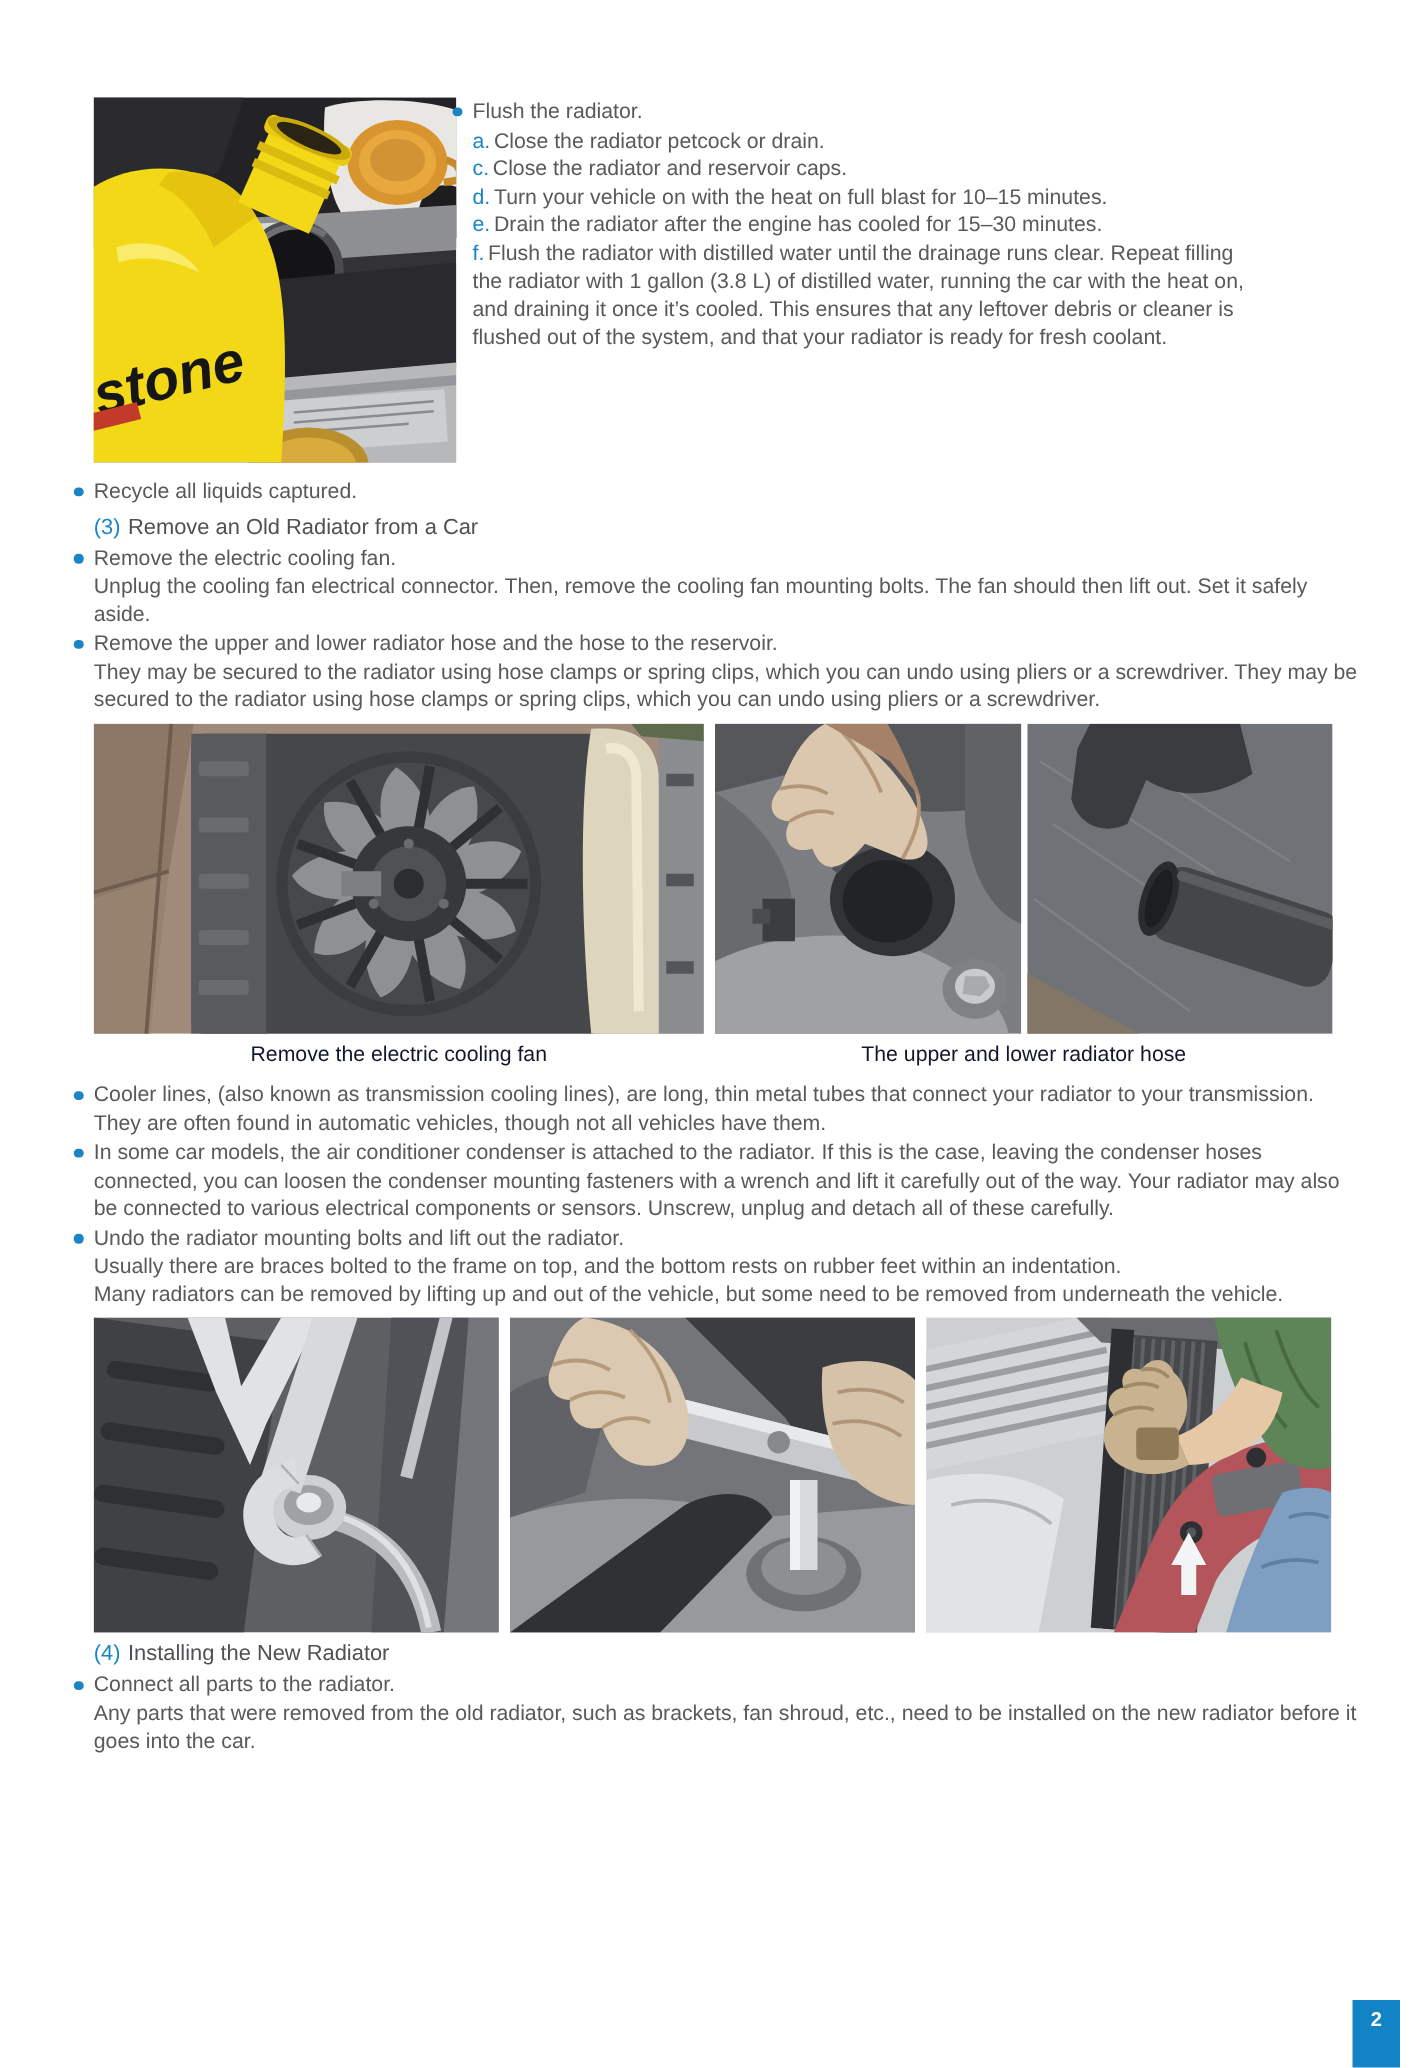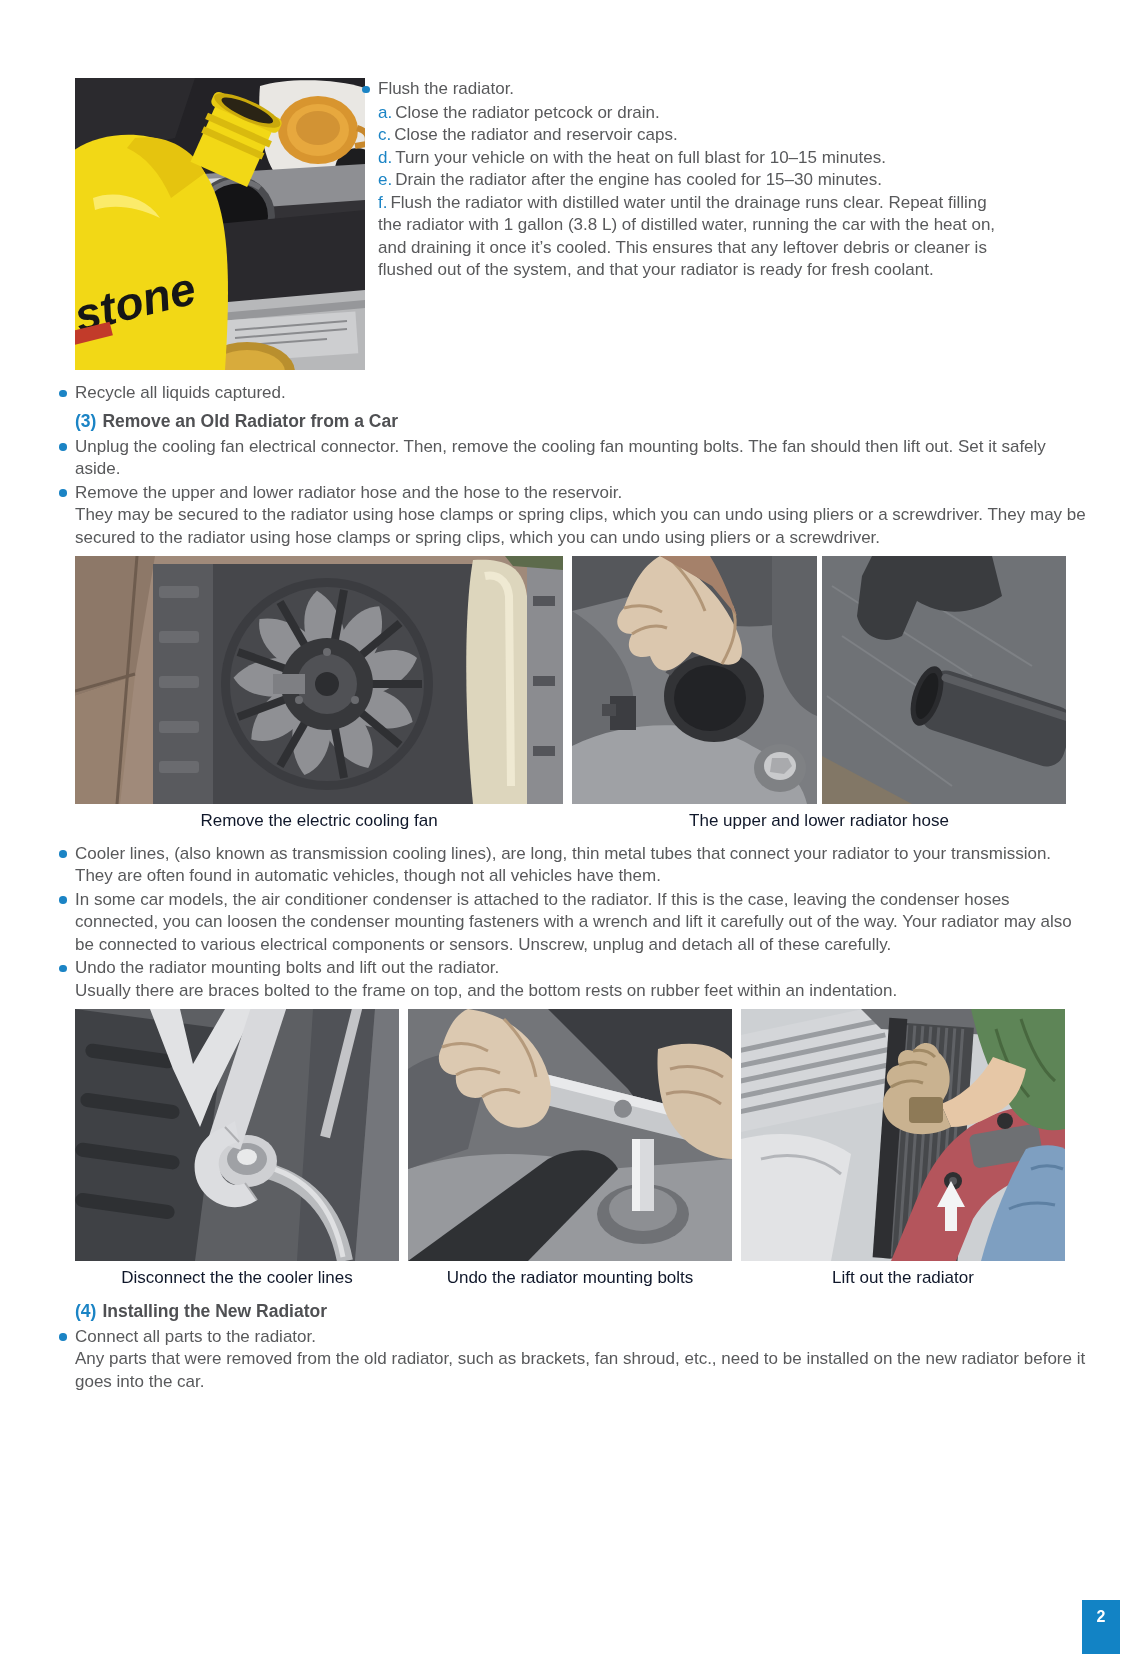--- a/index.html
+++ b/index.html
@@ -7,21 +7,21 @@
   body{
     width:1142px;height:1654px;background:#ffffff;position:relative;overflow:hidden;
     font-family:"Liberation Sans",sans-serif;
   }
   .content{padding:78px 55px 0 75px;color:#58595b;font-size:17px;line-height:22.5px}
   .top-row{display:flex;gap:13px;margin-bottom:12px}
   .flush-text{flex:1;max-width:632px}
   .b-item{position:relative;margin-bottom:1px}
   .b-dot{position:absolute;left:-16px;top:7.5px;width:7.5px;height:7.5px;border-radius:50%;background:#1b84c5}
   .step-label{color:#1b84c5;margin-right:3px}
-  .sec{font-size:17.5px;font-weight:bold;color:#4f5053;margin:5px 0 3px 0;line-height:23px}
+  .sec{font-size:17.5px;font-weight:normal;color:#4f5053;margin:5px 0 3px 0;line-height:23px}
   .sec-num{color:#1b84c5;margin-right:6px}
   .figrow{display:flex;gap:9px;margin-top:7px}
   .figrow svg{display:block;background:#eee}
   .captions{display:flex;gap:9px;margin:6px 0 10px}
   .cap{text-align:center;color:#0f172a}
   .cap.w1{width:488px}.cap.w2{width:494px}.cap.w3{width:324px}
   .pagenum{position:absolute;right:22px;bottom:0;width:38px;height:54px;background:#1283c5;color:#ffffff;
     font-weight:bold;font-size:16px;text-align:center;padding-top:8px}
 </style>
 </head>
@@ -99,20 +99,21 @@
     <span class="b-dot"></span>
     <span>Recycle all liquids captured.</span>
   </div>
 
   <div class="sec">
     <span class="sec-num">(3)</span><span>Remove an Old Radiator from a Car</span>
   </div>
 
   <div class="b-item">
     <span class="b-dot"></span>
+    <div>Remove the electric cooling fan.</div>
     <div>Unplug the cooling fan electrical connector. Then, remove the cooling fan mounting bolts. The fan should then lift out. Set it safely aside.</div>
   </div>
 
   <div class="b-item">
     <span class="b-dot"></span>
     <div>Remove the upper and lower radiator hose and the hose to the reservoir.</div>
     <div>They may be secured to the radiator using hose clamps or spring clips, which you can undo using pliers or a screwdriver. They may be secured to the radiator using hose clamps or spring clips, which you can undo using pliers or a screwdriver.</div>
   </div>
 
   <div class="figrow">
@@ -233,20 +234,21 @@
 
   <div class="b-item">
     <span class="b-dot"></span>
     <div>In some car models, the air conditioner condenser is attached to the radiator. If this is the case, leaving the condenser hoses connected, you can loosen the condenser mounting fasteners with a wrench and lift it carefully out of the way. Your radiator may also be connected to various electrical components or sensors. Unscrew, unplug and detach all of these carefully.</div>
   </div>
 
   <div class="b-item">
     <span class="b-dot"></span>
     <div>Undo the radiator mounting bolts and lift out the radiator.</div>
     <div>Usually there are braces bolted to the frame on top, and the bottom rests on rubber feet within an indentation.</div>
+    <div>Many radiators can be removed by lifting up and out of the vehicle, but some need to be removed from underneath the vehicle.</div>
   </div>
 
   <div class="figrow">
     <svg width="324" height="252" viewBox="0 0 324 252">
       <rect width="324" height="252" fill="#5d5f63"></rect>
       <path d="M0,0 L150,20 L120,252 L0,252 Z" fill="#3f4145"></path>
       <g fill="#2e3033">
         <rect x="10" y="40" width="90" height="14" rx="7" transform="rotate(8 55 47)"></rect>
         <rect x="5" y="90" width="100" height="14" rx="7" transform="rotate(8 55 97)"></rect>
         <rect x="0" y="140" width="105" height="14" rx="7" transform="rotate(8 52 147)"></rect>
@@ -357,25 +359,20 @@
             <path d="M172,42 C180,40 188,42 194,48"></path>
           </g>
           <rect x="168" y="88" width="34" height="26" rx="4" fill="#8e7a57"></rect>
         </g>
         <path d="M285,140 C300,135 315,135 324,140 V252 H240 C250,215 265,175 285,140 Z" fill="#7e9fc1"></path>
         <path d="M290,160 C300,156 312,156 322,160" stroke="#5d80a3" stroke-width="3" fill="none"></path>
         <path d="M268,200 C280,194 298,192 314,196" stroke="#5d80a3" stroke-width="3" fill="none"></path>
       </g>
     </svg>
   </div>
-  <div class="captions">
-    <div class="cap w3">Disconnect the the cooler lines</div>
-    <div class="cap w3">Undo the radiator mounting bolts</div>
-    <div class="cap w3">Lift out the radiator</div>
-  </div>
 
   <div class="sec">
     <span class="sec-num">(4)</span><span>Installing the New Radiator</span>
   </div>
 
   <div class="b-item">
     <span class="b-dot"></span>
     <div>Connect all parts to the radiator.</div>
     <div>Any parts that were removed from the old radiator, such as brackets, fan shroud, etc., need to be installed on the new radiator before it goes into the car.</div>
   </div>

